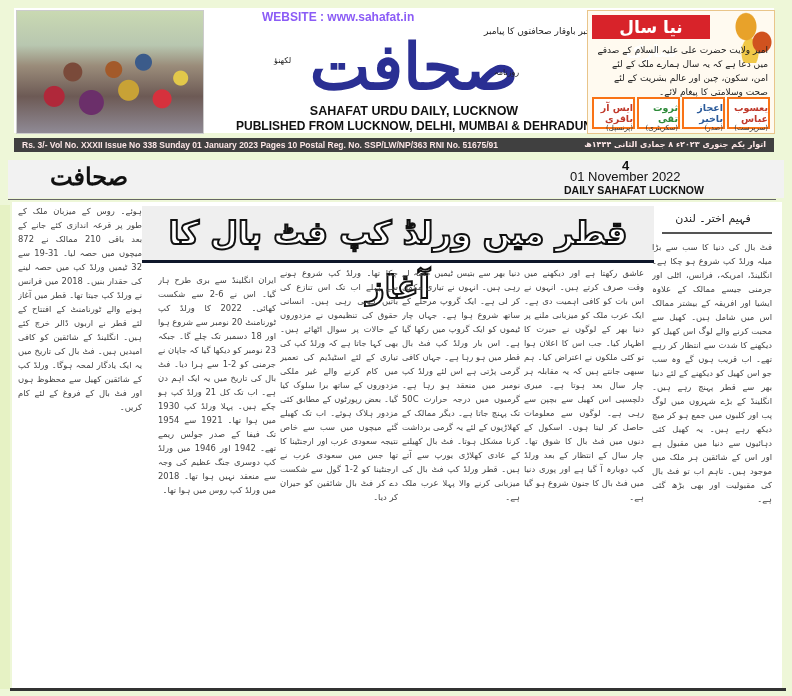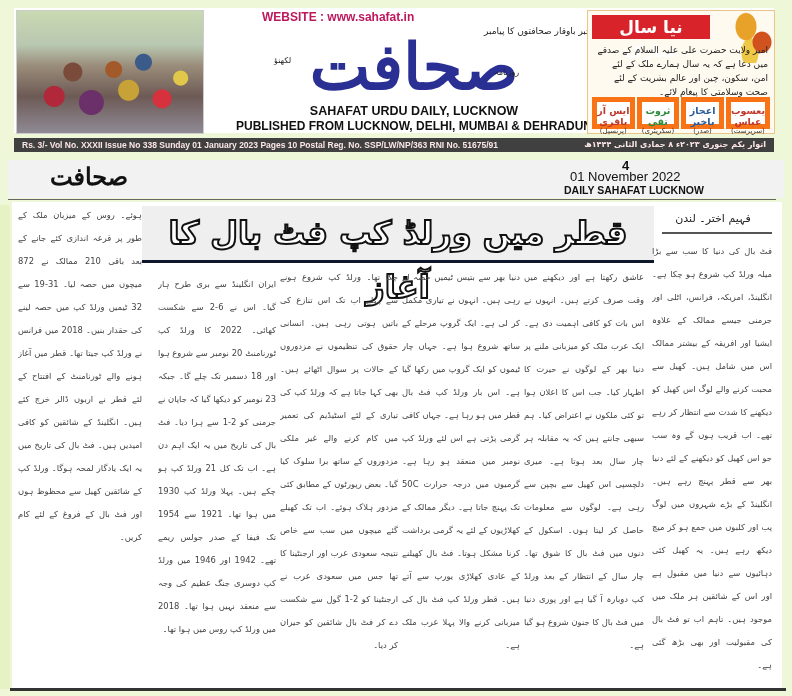--- a/index.html
+++ b/index.html
@@ -24,21 +24,21 @@
       radial-gradient(circle at 78% 72%, #d6313d 0 9px, transparent 10px),
       radial-gradient(circle at 88% 55%, #e2c84a 0 7px, transparent 8px),
       radial-gradient(circle at 30% 50%, #7a4a3a 0 9px, transparent 10px),
       radial-gradient(circle at 52% 48%, #a35a2a 0 8px, transparent 9px),
       radial-gradient(circle at 68% 42%, #3b5b8a 0 8px, transparent 9px),
       linear-gradient(180deg, #c9d9b2 0%, #b8c7b0 28%, #9a8c7a 45%, #6d5a55 70%, #8f8a95 100%);
     border:1px solid #ccc;
   }
   .website {
     position:absolute; left:248px; top:2px; font-family:"Liberation Sans", sans-serif;
-    font-weight:bold; font-size:12px; color:#be185d;
+    font-weight:bold; font-size:12px; color:#8b5cf6;
   }
   .tagline-urdu {
     position:absolute; left:470px; top:18px; font-size:9px; color:#222; direction:rtl;
   }
   .logo-urdu {
     position:absolute; left:250px; top:16px; width:300px; height:85px;
     font-family:"DejaVu Serif", serif; font-weight:bold; font-size:64px; color:#2a2f93;
     text-align:center; line-height:85px; direction:rtl; letter-spacing:2px;
   }
   .logo-small-urdu {
@@ -72,21 +72,21 @@
   }
   .ny-text {
     position:absolute; left:8px; top:32px; width:172px; font-size:9px;
     line-height:14px; color:#222; direction:rtl; text-align:right;
   }
   .ny-names {
     position:absolute; left:4px; top:86px; width:178px; height:32px;
     display:flex; flex-direction:row-reverse; gap:2px;
   }
   .ny-name {
-    flex:1; border:5px solid #f97316; background:#fff; text-align:center; direction:rtl;
+    flex:1; border:2px solid #f97316; background:#fff; text-align:right; direction:rtl;
   }
   .ny-name .n { display:block; font-size:9.5px; font-weight:bold; margin-top:3px; }
   .ny-name .r { display:block; font-size:7px; color:#333; }
 
   
   .infobar {
     position:absolute; left:14px; top:138px; width:760px; height:14px;
     background:#404040; color:#fce6e6;
     font-family:"Liberation Sans", sans-serif; font-weight:bold; font-size:8.5px;
     line-height:14px; white-space:nowrap;
@@ -126,21 +126,21 @@
     font-family:"DejaVu Sans", sans-serif; font-weight:bold; font-size:32px;
     color:#fff; -webkit-text-stroke:2px #111; text-align:center; line-height:54px; direction:rtl;
   }
   .byline {
     position:absolute; left:640px; top:10px; width:122px; text-align:center;
     font-size:11px; color:#222; direction:rtl; 
   }
   .byline-rule { position:absolute; left:650px; top:30px; width:110px; height:2px; background:#555; }
 
   .col {
-    position:absolute; direction:rtl; font-size:8.4px; line-height:23px; color:#444;
+    position:absolute; direction:rtl; font-size:8.4px; line-height:14px; color:#444;
     text-align:justify; overflow:hidden; filter:blur(0.25px);
   }
 
   .c1 { left:640px; top:38px; width:120px; height:438px; }
   .c2 { left:512px; top:64px; width:120px; height:412px; }
   .c3 { left:390px; top:64px; width:118px; height:412px; }
   .c4 { left:268px; top:64px; width:118px; height:412px; }
   .c5 { left:146px; top:71px; width:118px; height:412px; }
   .c6 { left:6px;   top:2px;  width:124px; height:474px; }
 

